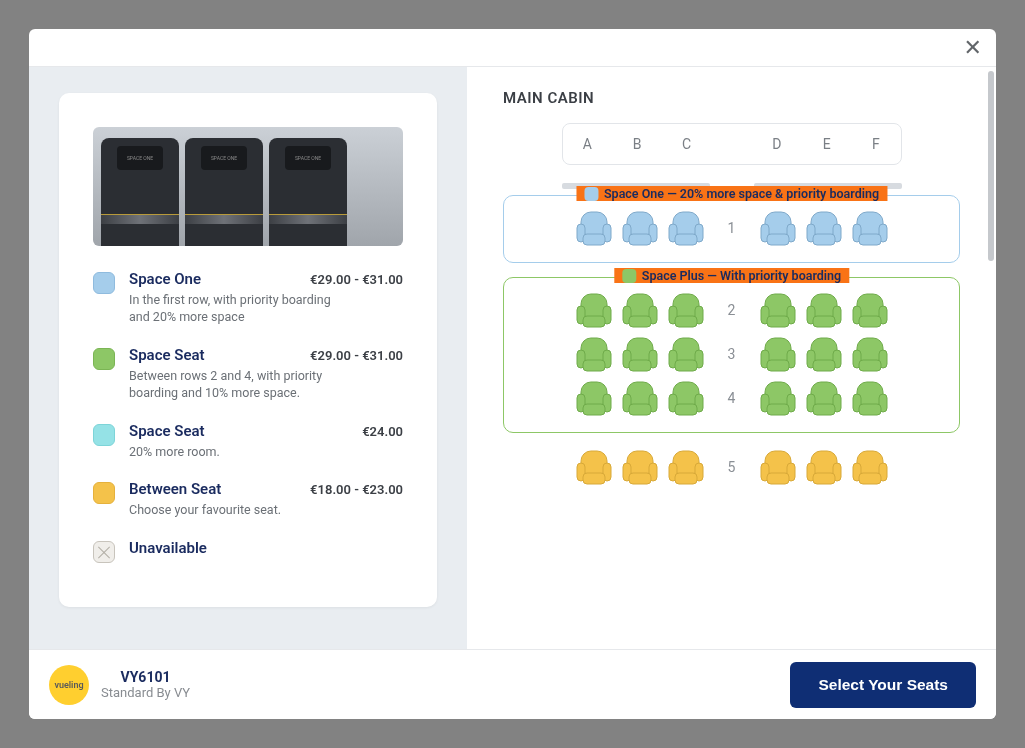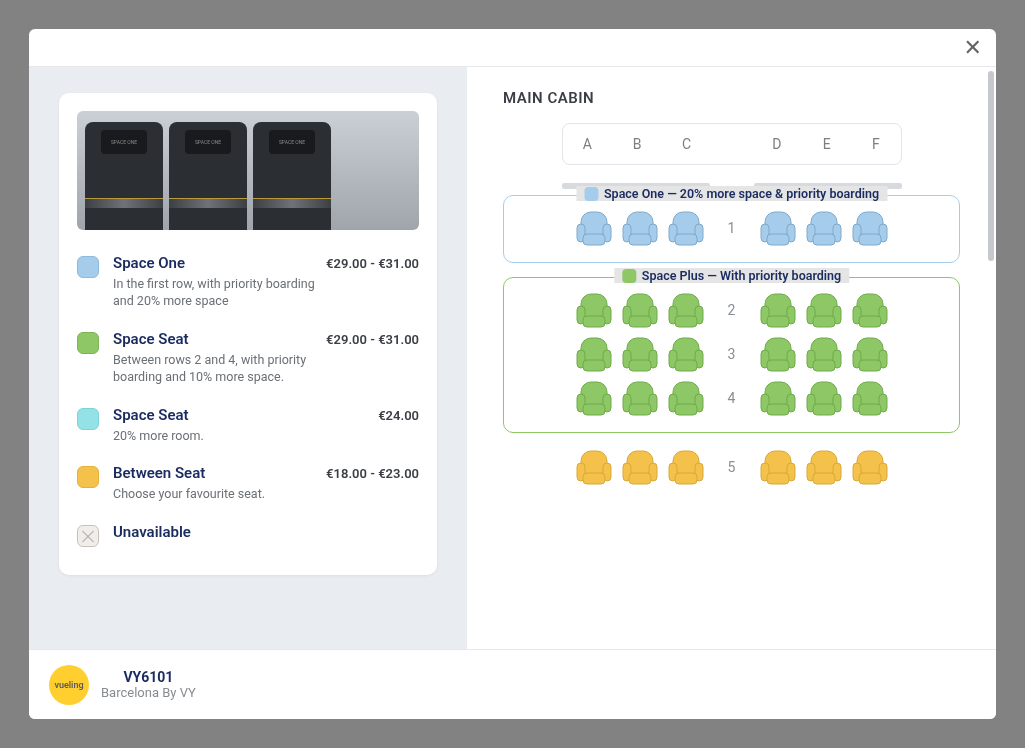--- a/index.html
+++ b/index.html
@@ -71,21 +71,21 @@
     background: #e9edf1;
   }
   .left-col {
     width: 438px;
     padding: 26px 30px;
     overflow-y: auto;
   }
   .legend-card {
     background: #fff;
     border-radius: 10px;
-    padding: 18px;
+    padding: 34px;
     box-shadow: 0 1px 3px rgba(0,0,0,0.06);
   }
   .legend-img {
     width: 100%;
     height: 119px;
     border-radius: 6px;
     background: linear-gradient(180deg, #cbd0d6 0%, #a0a5ab 100%);
     position: relative;
     overflow: hidden;
     margin-bottom: 14px;
@@ -190,21 +190,21 @@
     border-radius: 10px;
     padding: 8px 10px 10px;
     margin-bottom: 14px;
     position: relative;
   }
   .zone-label {
     position: absolute;
     top: -10px;
     left: 50%;
     transform: translateX(-50%);
-    background: #e5e5e5;
+    background: #f97316;
     padding: 0 8px;
     font-size: 12.5px;
     font-weight: 600;
     display: flex;
     align-items: center;
     gap: 6px;
     white-space: nowrap;
   }
   .zone-label .dot {
     width: 14px; height: 14px; border-radius: 4px;
@@ -617,18 +617,19 @@
       </div>
     </div>
 
   </div>
 
   <div class="footer">
     <div class="airline-brand">
       <div class="airline-logo">vueling</div>
       <div class="airline-text">
         <div class="flightno">VY6101</div>
-        <div class="operated">Barcelona By VY</div>
+        <div class="operated">Standard By VY</div>
       </div>
     </div>
+    <button class="cta">Select Your Seats</button>
   </div>
 
 </div>
 
 </body></html>

